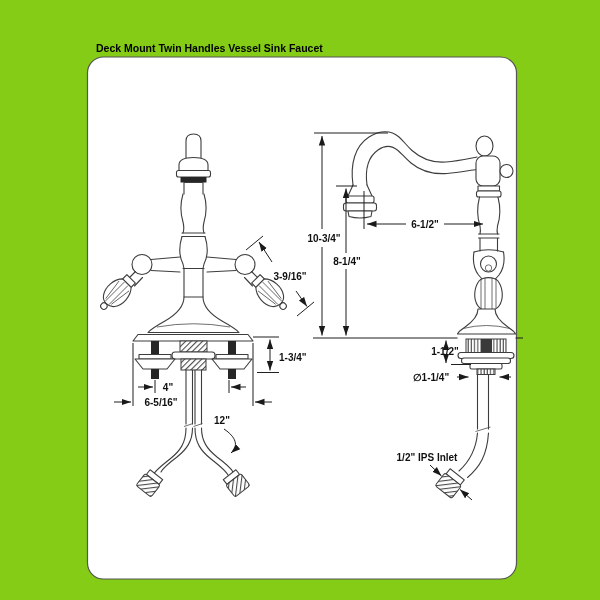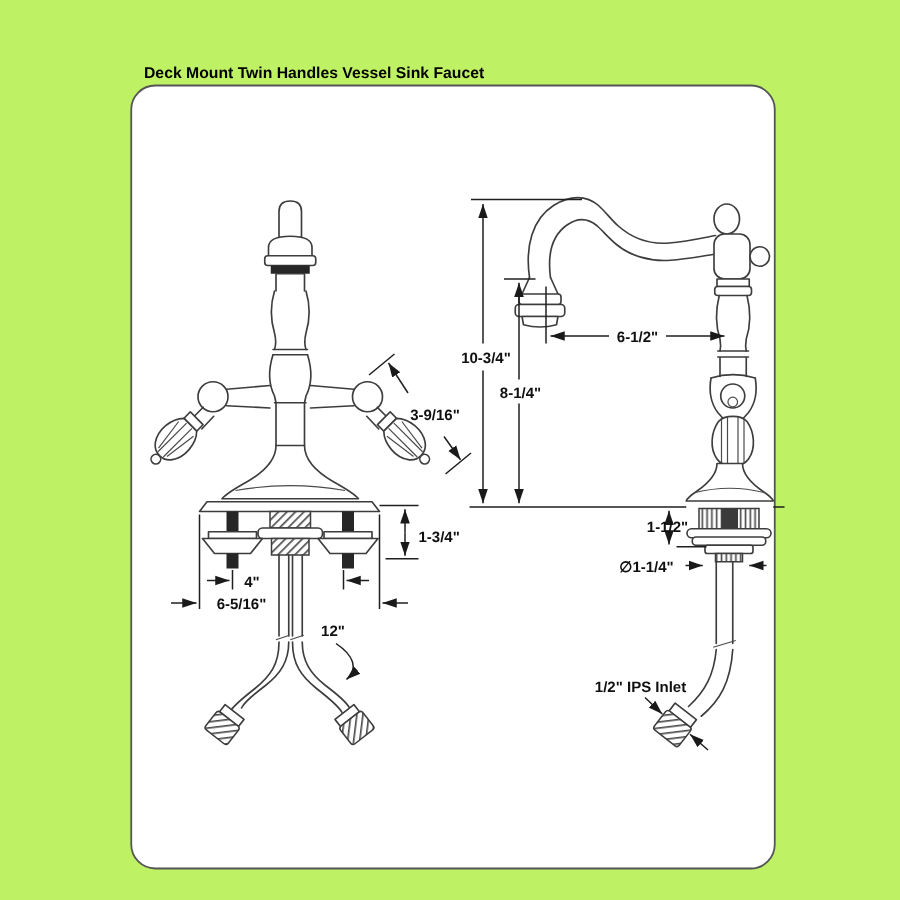--- a/index.html
+++ b/index.html
@@ -1,16 +1,16 @@
 <!DOCTYPE html>
 <html><head>
 <meta charset="utf-8">
 <style>
   html,body{margin:0;padding:0;background:#ffffff;}
-  .stage{position:relative;width:600px;height:600px;background:#bef264;overflow:hidden;
+  .stage{position:relative;width:600px;height:600px;background:#84cc16;overflow:hidden;
          font-family:"Liberation Sans",sans-serif;}
   svg{display:block;}
   .ln{stroke:#3d3d3d;fill:none;stroke-width:1.1;stroke-linecap:round;stroke-linejoin:round;}
   .lnf{stroke:#3d3d3d;fill:#ffffff;stroke-width:1.1;stroke-linejoin:round;}
   .thin{stroke:#4a4a4a;fill:none;stroke-width:0.8;}
   .dark{fill:#262626;stroke:none;}
   .rod{fill:#3a3a3a;stroke:none;}
   .dim{stroke:#1f1f1f;fill:none;stroke-width:1;}
   .hatchd{fill:url(#hatchD);stroke:#3d3d3d;stroke-width:1;}
   .hatchv{fill:url(#hatchV);stroke:#3d3d3d;stroke-width:1;}

